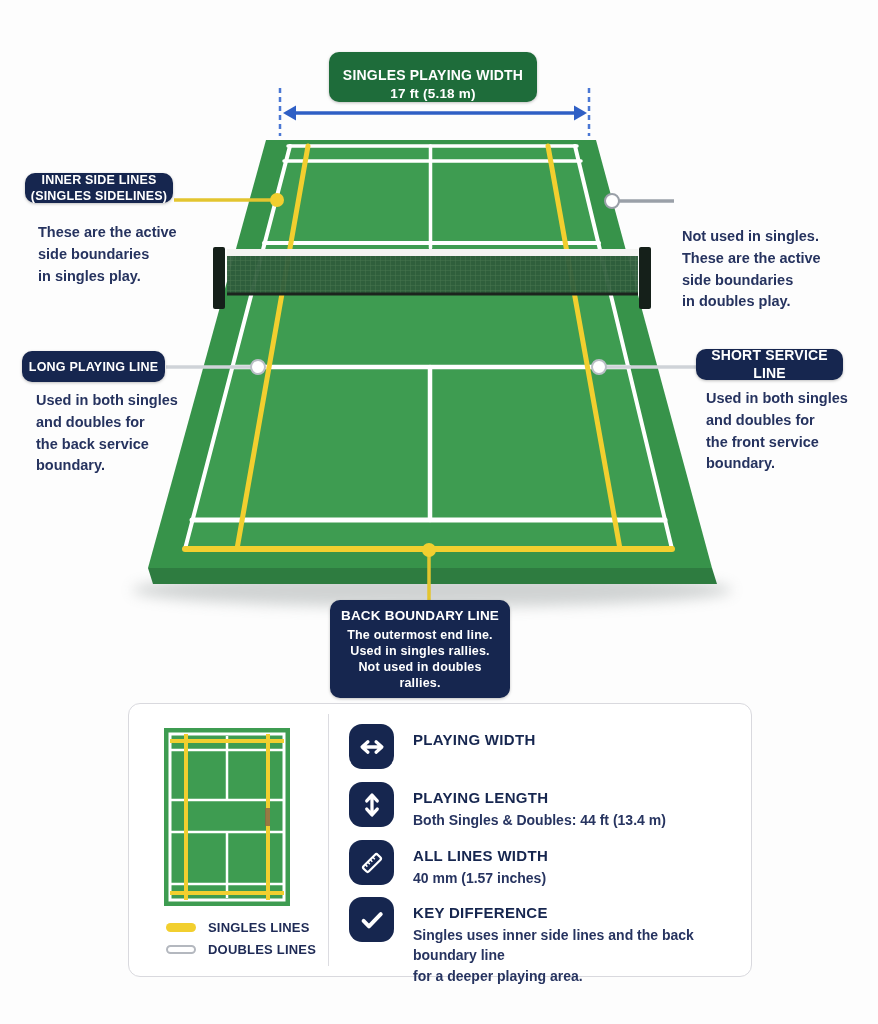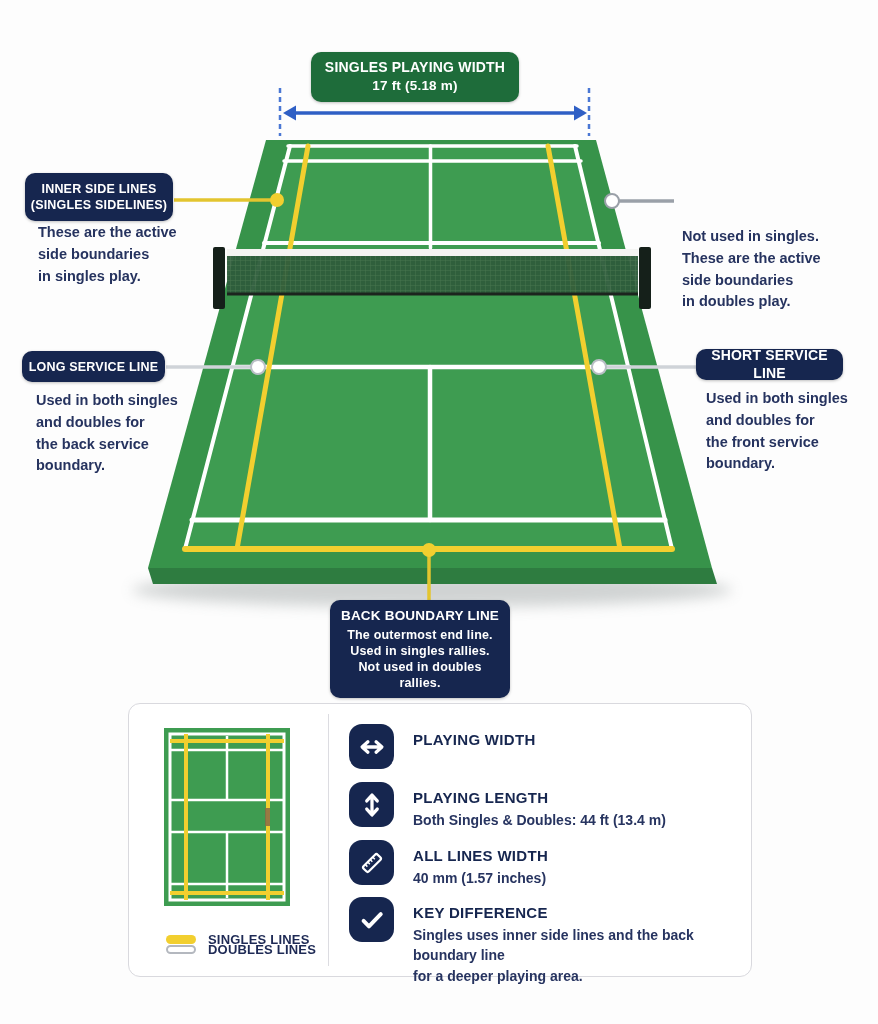--- a/index.html
+++ b/index.html
@@ -110,39 +110,39 @@
       <circle cx="258" cy="367" r="7" fill="#ffffff" stroke="#b9bec5" stroke-width="2"></circle>
 
       <line x1="599" y1="367" x2="698" y2="367" stroke="#cfd3d8" stroke-width="3.5"></line>
       <circle cx="599" cy="367" r="7" fill="#ffffff" stroke="#b9bec5" stroke-width="2"></circle>
 
       <line x1="429" y1="552" x2="429" y2="601" stroke="#E3C52F" stroke-width="3.5"></line>
       <circle cx="429" cy="550" r="7" fill="#F2CF2F"></circle>
     </g>
   </svg>
 
-  <div class="abs callout green" style="left:311px;top:52px;width:208px;height:50px;font-size:14px;">
+  <div class="abs callout green" style="left:329px;top:52px;width:208px;height:50px;font-size:14px;align-items:flex-end;">
     <div>
       <div>SINGLES PLAYING WIDTH</div>
       <div style="font-size:13.5px;">17 ft (5.18 m)</div>
     </div>
   </div>
 
-  <div class="abs callout pre" style="left:25px;top:173px;width:148px;height:48px;font-size:12.5px;">INNER SIDE LINES
+  <div class="abs callout pre" style="left:25px;top:173px;width:148px;height:30px;font-size:12.5px;">INNER SIDE LINES
 (SINGLES SIDELINES)</div>
   <div class="abs desc" style="left:38px;top:222px;width:170px;">These are the active
 side boundaries
 in singles play.</div>
 
   <div class="abs desc" style="left:682px;top:226px;width:170px;">Not used in singles.
 These are the active
 side boundaries
 in doubles play.</div>
 
-  <div class="abs callout" style="left:22px;top:351px;width:143px;height:31px;font-size:12.5px;">LONG SERVICE LINE</div>
+  <div class="abs callout" style="left:22px;top:351px;width:143px;height:31px;font-size:12.5px;">LONG PLAYING LINE</div>
   <div class="abs desc" style="left:36px;top:390px;width:175px;">Used in both singles
 and doubles for
 the back service
 boundary.</div>
 
   <div class="abs callout" style="left:696px;top:349px;width:147px;height:31px;font-size:14px;">SHORT SERVICE LINE</div>
   <div class="abs desc" style="left:706px;top:388px;width:175px;">Used in both singles
 and doubles for
 the front service
 boundary.</div>
@@ -170,21 +170,21 @@
       </g>
       <g stroke="#F2CF2F" stroke-width="4">
         <line x1="6" y1="13" x2="120" y2="13"></line>
         <line x1="6" y1="165" x2="120" y2="165"></line>
         <line x1="22" y1="6" x2="22" y2="172"></line>
         <line x1="104" y1="6" x2="104" y2="172"></line>
       </g>
       <rect x="101" y="80" width="5" height="18" fill="#8a6a45" opacity="0.85"></rect>
     </svg>
 
-    <div class="legend-row" style="left:37px;top:216px;margin-top:12px;">
+    <div class="legend-row" style="left:37px;top:216px;">
       <span class="swatch yellow"></span>
       <span class="legend-label">SINGLES LINES</span>
     </div>
     <div class="legend-row" style="left:37px;top:238px;">
       <span class="swatch white"></span>
       <span class="legend-label">DOUBLES LINES</span>
     </div>
 
     <div class="item-icon" style="left:220px;top:20px;">
       <svg width="28" height="28" viewBox="0 0 24 24">

